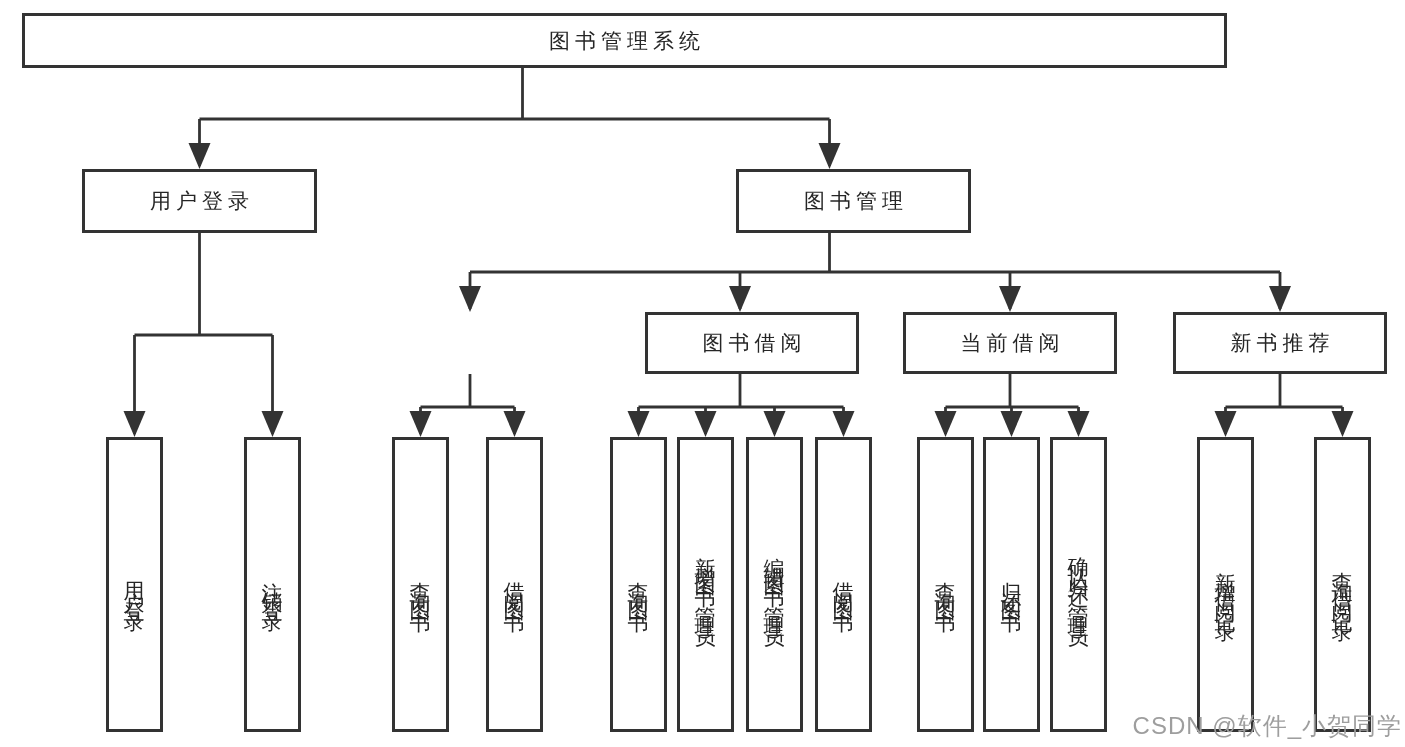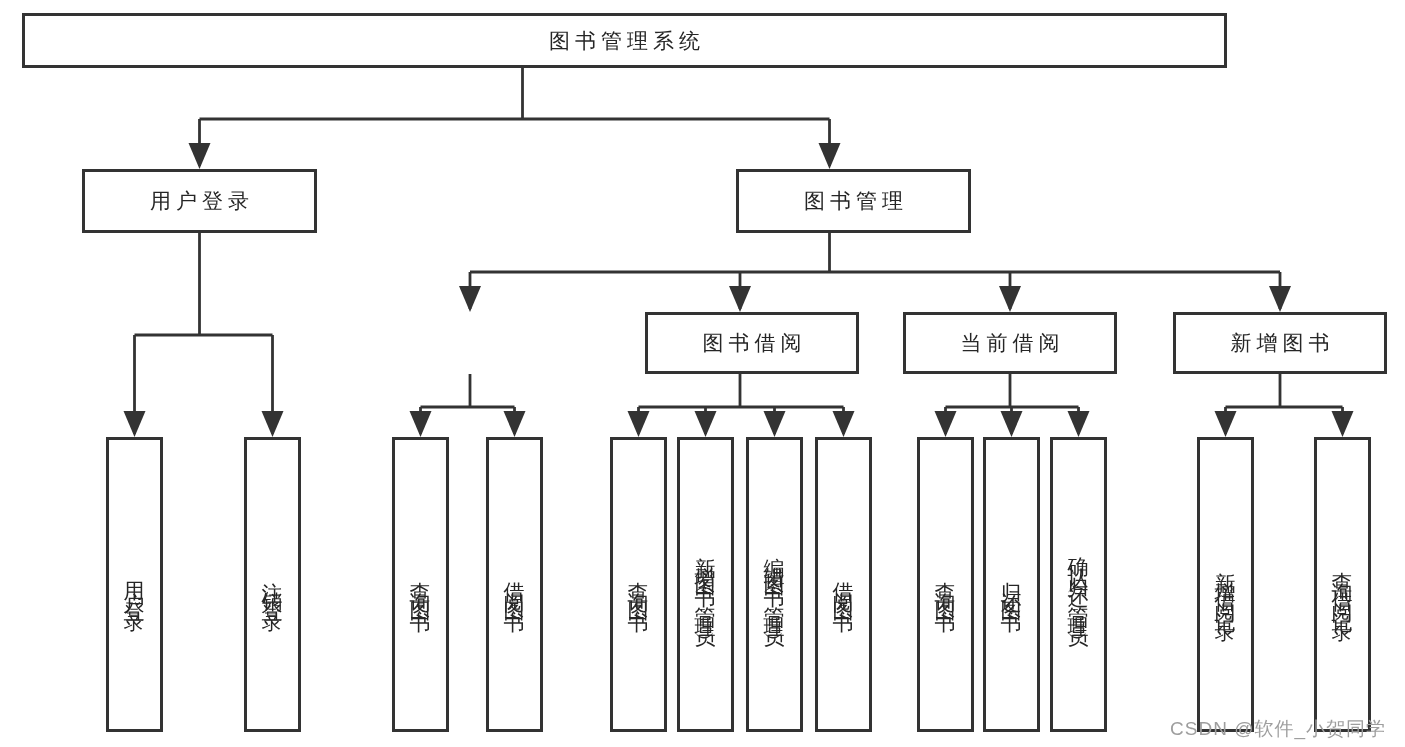--- a/index.html
+++ b/index.html
@@ -77,23 +77,23 @@
   .l-bb-add     {left:677px;}
   .l-bb-edit    {left:746px;}
   .l-bb-borrow  {left:815px;}
   .l-cb-query   {left:917px;}
   .l-cb-return  {left:983px;}
   .l-cb-confirm {left:1050px;}
   .l-br-add     {left:1197px;}
   .l-br-query   {left:1314px;}
   .watermark{
     position:absolute;
-    right:19px;
+    right:3px;
     bottom:5px;
-    font-size:19px;
+    font-size:24px;
     color:var(--watermark-color);
     letter-spacing:1px;
     white-space:nowrap;
     z-index:5;
   }
 </style>
 </head>
 <body>
 
 <div class="canvas">
@@ -185,21 +185,21 @@
     <span class="h-label">图书管理</span>
   </div>
 
   <div class="box n-book-borrow">
     <span class="h-label">图书借阅</span>
   </div>
   <div class="box n-cur-borrow">
     <span class="h-label">当前借阅</span>
   </div>
   <div class="box n-borrow-rec">
-    <span class="h-label">新增图书</span>
+    <span class="h-label">新书推荐</span>
   </div>
 
   <div class="box leaf l-ul-login">
     <span class="v-label">用户登录</span>
   </div>
   <div class="box leaf l-ul-logout">
     <span class="v-label">注销登录</span>
   </div>
 
   <div class="box leaf l-nbr-query">

